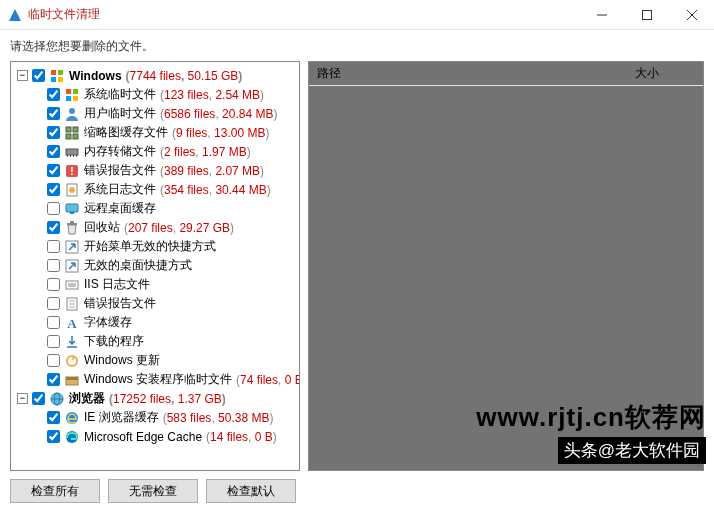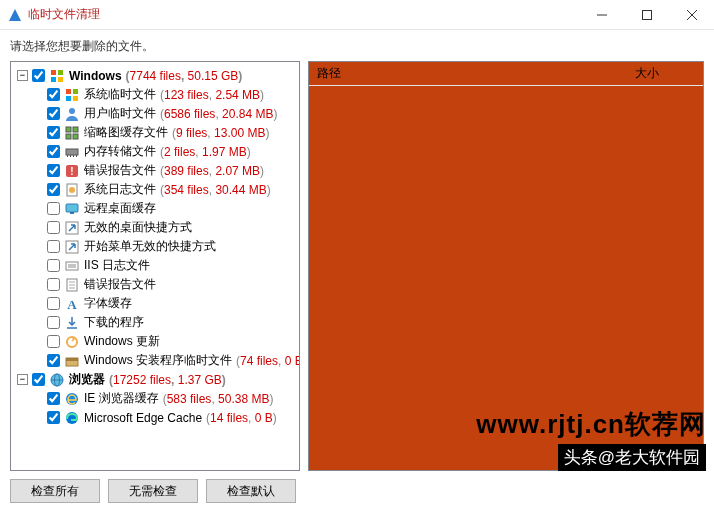--- a/index.html
+++ b/index.html
@@ -4,41 +4,41 @@
 <style>
 * { box-sizing: border-box; margin: 0; padding: 0; }
 body { font-family: "Microsoft YaHei", "Segoe UI", Tahoma, sans-serif; font-size: 12px; background: #fff; color: #000; width: 714px; height: 508px; overflow: hidden; position: relative; }
 .titlebar { height: 30px; display: flex; align-items: center; padding: 0 0 0 8px; background: #fff; border-bottom: 1px solid #e5e5e5; }
 .titlebar .app-icon { width: 14px; height: 14px; margin-right: 6px; }
 .titlebar .title { flex: 1; color: #b91c1c; font-size: 12px; }
 .titlebar .winbtn { width: 45px; height: 30px; display: flex; align-items: center; justify-content: center; color: #555; }
 .prompt { padding: 8px 10px 6px; color: #333; }
 .content { display: flex; gap: 8px; padding: 0 10px; height: 410px; }
 .left-panel { width: 290px; border: 1px solid #828790; background: #fff; overflow-y: scroll; overflow-x: hidden; position: relative; }
-.right-panel { flex: 1; border: 1px solid #828790; background: #c2410c; display: flex; flex-direction: column; }
+.right-panel { flex: 1; border: 1px solid #828790; background: #737373; display: flex; flex-direction: column; }
 .right-header { display: flex; border-bottom: 1px solid #e5e5e5; height: 24px; align-items: center; padding: 0 8px; }
 .right-header .col-path { flex: 1; }
 .right-header .col-size { width: 60px; text-align: left; }
 .tree { padding: 4px 2px; }
 .tree-row { display: flex; align-items: center; height: 19px; padding: 0 4px; white-space: nowrap; }
 .tree-row.group { font-weight: bold; }
 .tree-row .toggle { width: 11px; height: 11px; border: 1px solid #888; display: inline-flex; align-items: center; justify-content: center; font-size: 9px; line-height: 1; margin-right: 4px; color: #333; background: #fff; flex-shrink: 0; }
 .tree-row .spacer { width: 15px; flex-shrink: 0; display: inline-block; }
 .tree-row input[type=checkbox] { width: 13px; height: 13px; margin-right: 4px; flex-shrink: 0; accent-color: #0078d7; }
 .tree-row .icon { width: 16px; height: 16px; margin-right: 4px; flex-shrink: 0; display: inline-flex; align-items: center; justify-content: center; }
 .tree-row .label { color: #000; }
 .tree-row.group .label { color: #000; }
 .tree-row .stats { margin-left: 4px; }
 .tree-row .stats .files { color: #d00000; }
 .tree-row .stats .paren { color: #888; }
 .tree-row .stats .size { color: #d00000; }
 .tree-row.group .stats .files, .tree-row.group .stats .size { color: #d00000; font-weight: normal; }
 .bottom-bar { padding: 8px 10px; display: flex; gap: 8px; }
 .btn { min-width: 84px; height: 24px; border: 1px solid #adadad; background: #e1e1e1; font-size: 12px; padding: 0 20px; font-family: inherit; }
-.watermark { position: absolute; right: 8px; bottom: 37px; text-align: right; pointer-events: none; }
+.watermark { position: absolute; right: 8px; bottom: 44px; text-align: right; pointer-events: none; }
 .watermark .big { font-size: 26px; font-weight: bold; color: #000; letter-spacing: 1px; }
 .watermark .small { font-size: 17px; color: #fff; background: #000; padding: 2px 6px; display: inline-block; margin-top: 2px; }
 ::-webkit-scrollbar { width: 17px; }
 ::-webkit-scrollbar-track { background: #f0f0f0; }
 ::-webkit-scrollbar-thumb { background: #cdcdcd; border: 1px solid #a6a6a6; }
 ::-webkit-scrollbar-button { background: #f0f0f0; height: 17px; border: 1px solid #cdcdcd; }
 </style>
 </head>
 <body>
 
@@ -179,40 +179,54 @@
             <svg width="16" height="16" viewBox="0 0 16 16">
               <rect x="2" y="3" width="12" height="8" fill="#5bc0de" stroke="#337ab7" rx="1"></rect>
               <rect x="6" y="11" width="4" height="2" fill="#337ab7"></rect>
             </svg>
           </span>
           <span class="label">远程桌面缓存</span>
         </div>
         <div class="tree-row">
           <span class="spacer"></span>
           <span class="spacer"></span>
+          <input type="checkbox" checked="" style="">
+          <span class="icon">
+            <svg width="16" height="16" viewBox="0 0 16 16">
+              <path d="M4 5h8l-1 9H5z" fill="#e8e8e8" stroke="#888"></path>
+              <rect x="3" y="3" width="10" height="2" fill="#888"></rect>
+              <rect x="6" y="1" width="4" height="2" fill="#888"></rect>
+            </svg>
+          </span>
+          <span class="label">回收站</span> 
+          <span class="stats"><span class="paren">(</span><span class="files">207 files</span><span class="paren">, </span><span class="size">29.27 GB</span><span class="paren">)</span></span>
+        </div>
+        <div class="tree-row">
+          <span class="spacer"></span>
+          <span class="spacer"></span>
           <input type="checkbox" style="">
           <span class="icon">
             <svg width="16" height="16" viewBox="0 0 16 16">
               <rect x="2" y="2" width="12" height="12" fill="#fff" stroke="#888"></rect>
               <path d="M5 11L11 5M11 5h-4M11 5v4" stroke="#337ab7" stroke-width="1.5" fill="none"></path>
             </svg>
           </span>
-          <span class="label">无效的桌面快捷方式</span>
+          <span class="label">开始菜单无效的快捷方式</span>
         </div>
         <div class="tree-row">
           <span class="spacer"></span>
           <span class="spacer"></span>
           <input type="checkbox" style="">
           <span class="icon">
             <svg width="16" height="16" viewBox="0 0 16 16">
               <rect x="2" y="2" width="12" height="12" fill="#fff" stroke="#888"></rect>
               <path d="M5 11L11 5M11 5h-4M11 5v4" stroke="#337ab7" stroke-width="1.5" fill="none"></path>
             </svg>
           </span>
-          <span class="label">开始菜单无效的快捷方式</span>
+          <span class="label">无效的桌面快捷方式</span>
         </div>
         <div class="tree-row">
           <span class="spacer"></span>
           <span class="spacer"></span>
           <input type="checkbox" style="">
           <span class="icon">
             <svg width="16" height="16" viewBox="0 0 16 16">
               <rect x="2" y="4" width="12" height="8" fill="#fff" stroke="#888"></rect>
               <line x1="4" y1="7" x2="12" y2="7" stroke="#888"></line>
               <line x1="4" y1="9" x2="12" y2="9" stroke="#888"></line>

